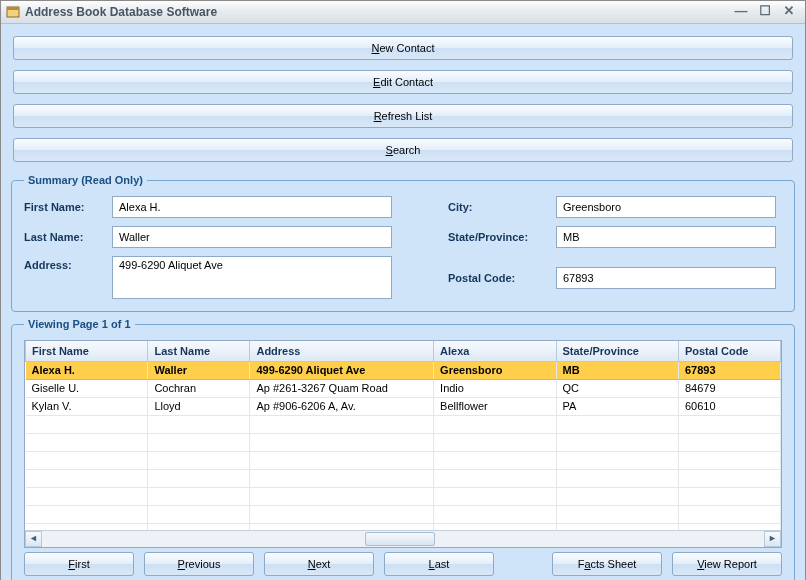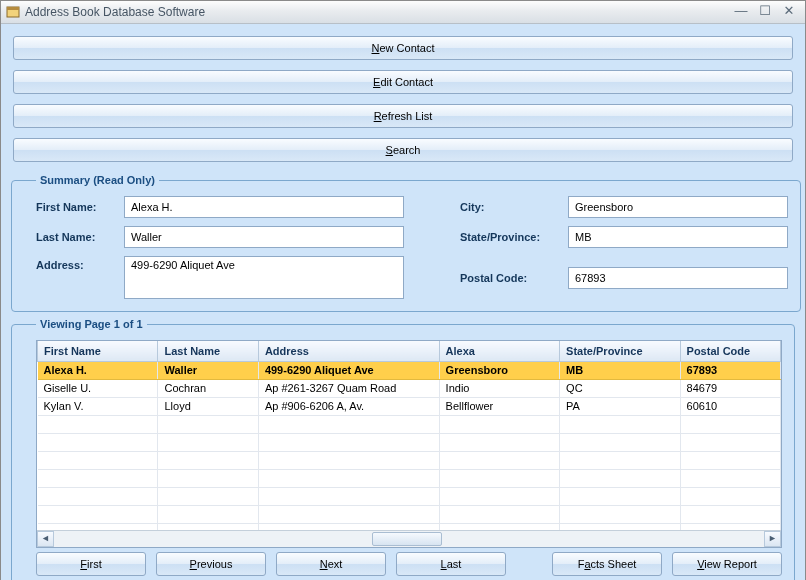--- a/index.html
+++ b/index.html
@@ -17,20 +17,21 @@
     display: flex;
     flex-direction: column;
   }
   .titlebar {
     height: 23px;
     background: linear-gradient(to bottom, #fdfdfd, #e9ecef 45%, #d9dfe5);
     border-bottom: 1px solid #b7bfc7;
     display: flex;
     align-items: center;
     padding: 8px 4px;
+    font-weight: bold;
   }
   .titlebar-icon {
     width: 16px; height: 16px;
     margin-right: 4px;
     display: inline-flex; align-items: center; justify-content: center;
   }
   .titlebar-title {
     flex: 1;
     color: #465564;
     font-size: 12px;
@@ -68,21 +69,21 @@
     font-size: 11px;
     color: #000;
     cursor: default;
     text-align: center;
   }
   .btn .ul { text-decoration: underline; }
   fieldset.groupbox {
     border: 1px solid #7ba7ce;
     border-radius: 4px;
     margin: 0;
-    padding: 10px 12px 12px 24px;
+    padding: 10px 12px 12px 12px;
     background: #cfe4f9;
   }
   fieldset.groupbox > legend {
     padding: 0 4px;
     color: #1b4e82;
     font-size: 11px;
     font-weight: bold;
   }
   .summary-grid {
     display: grid;

